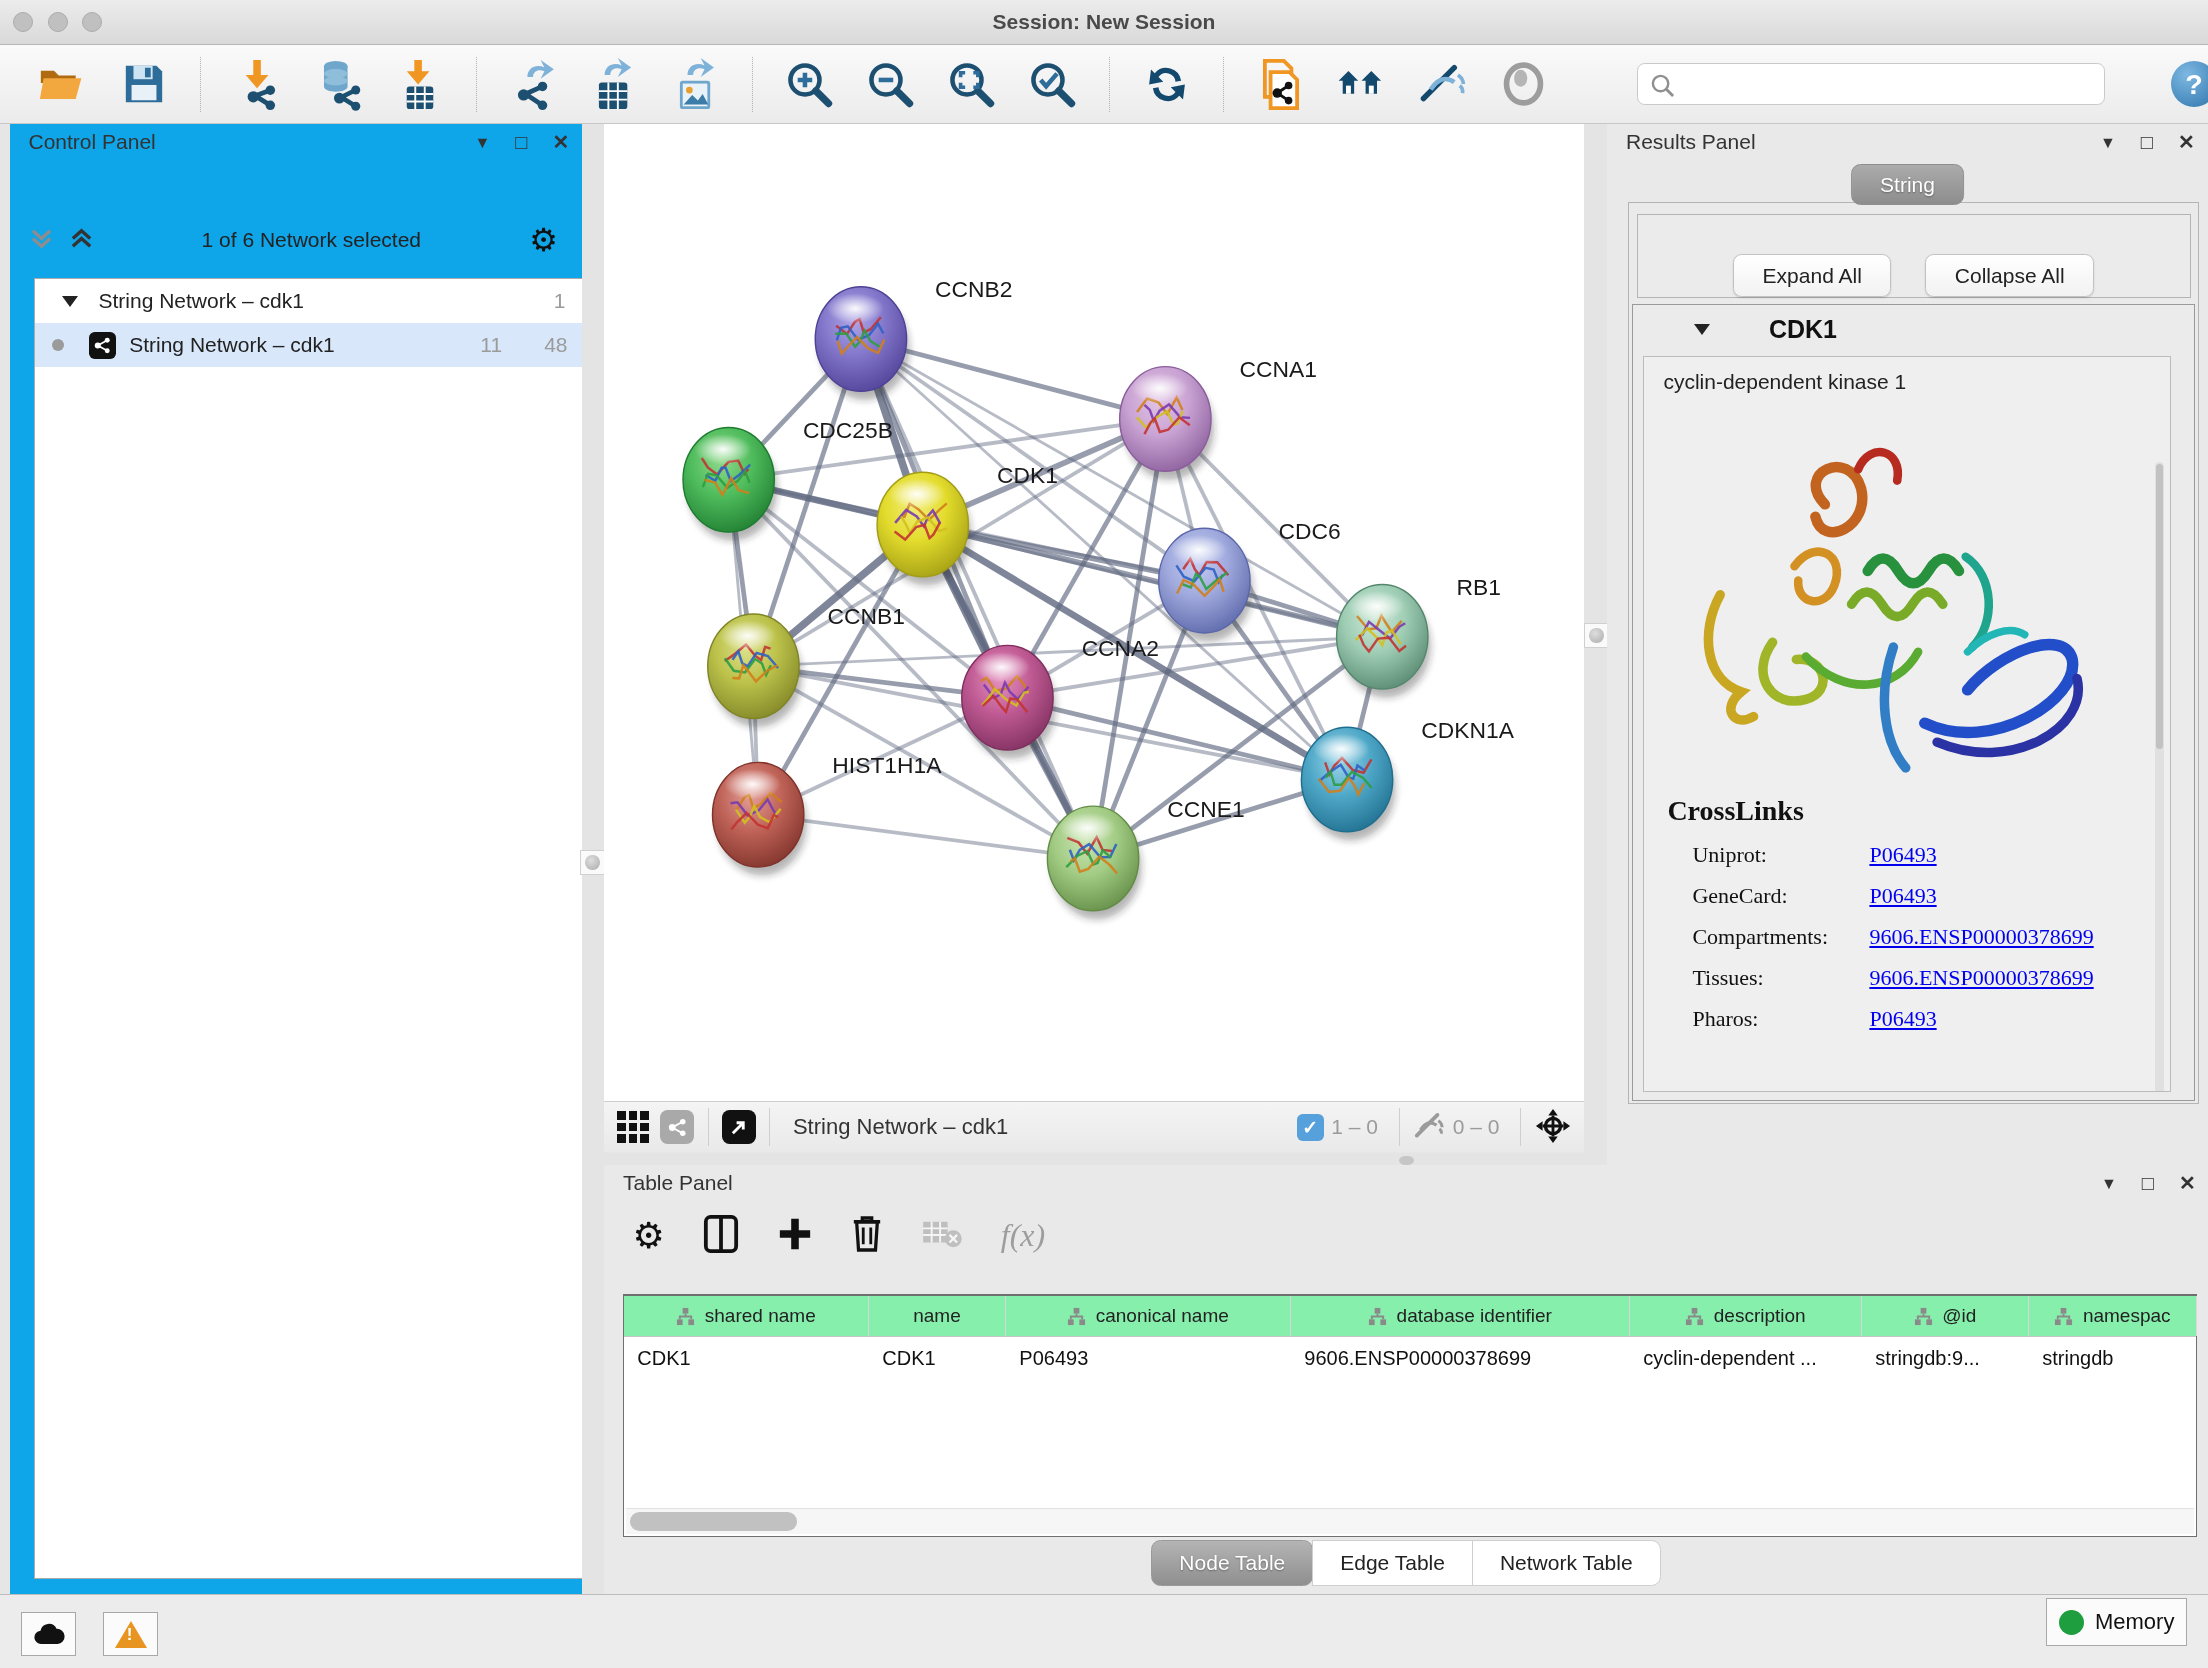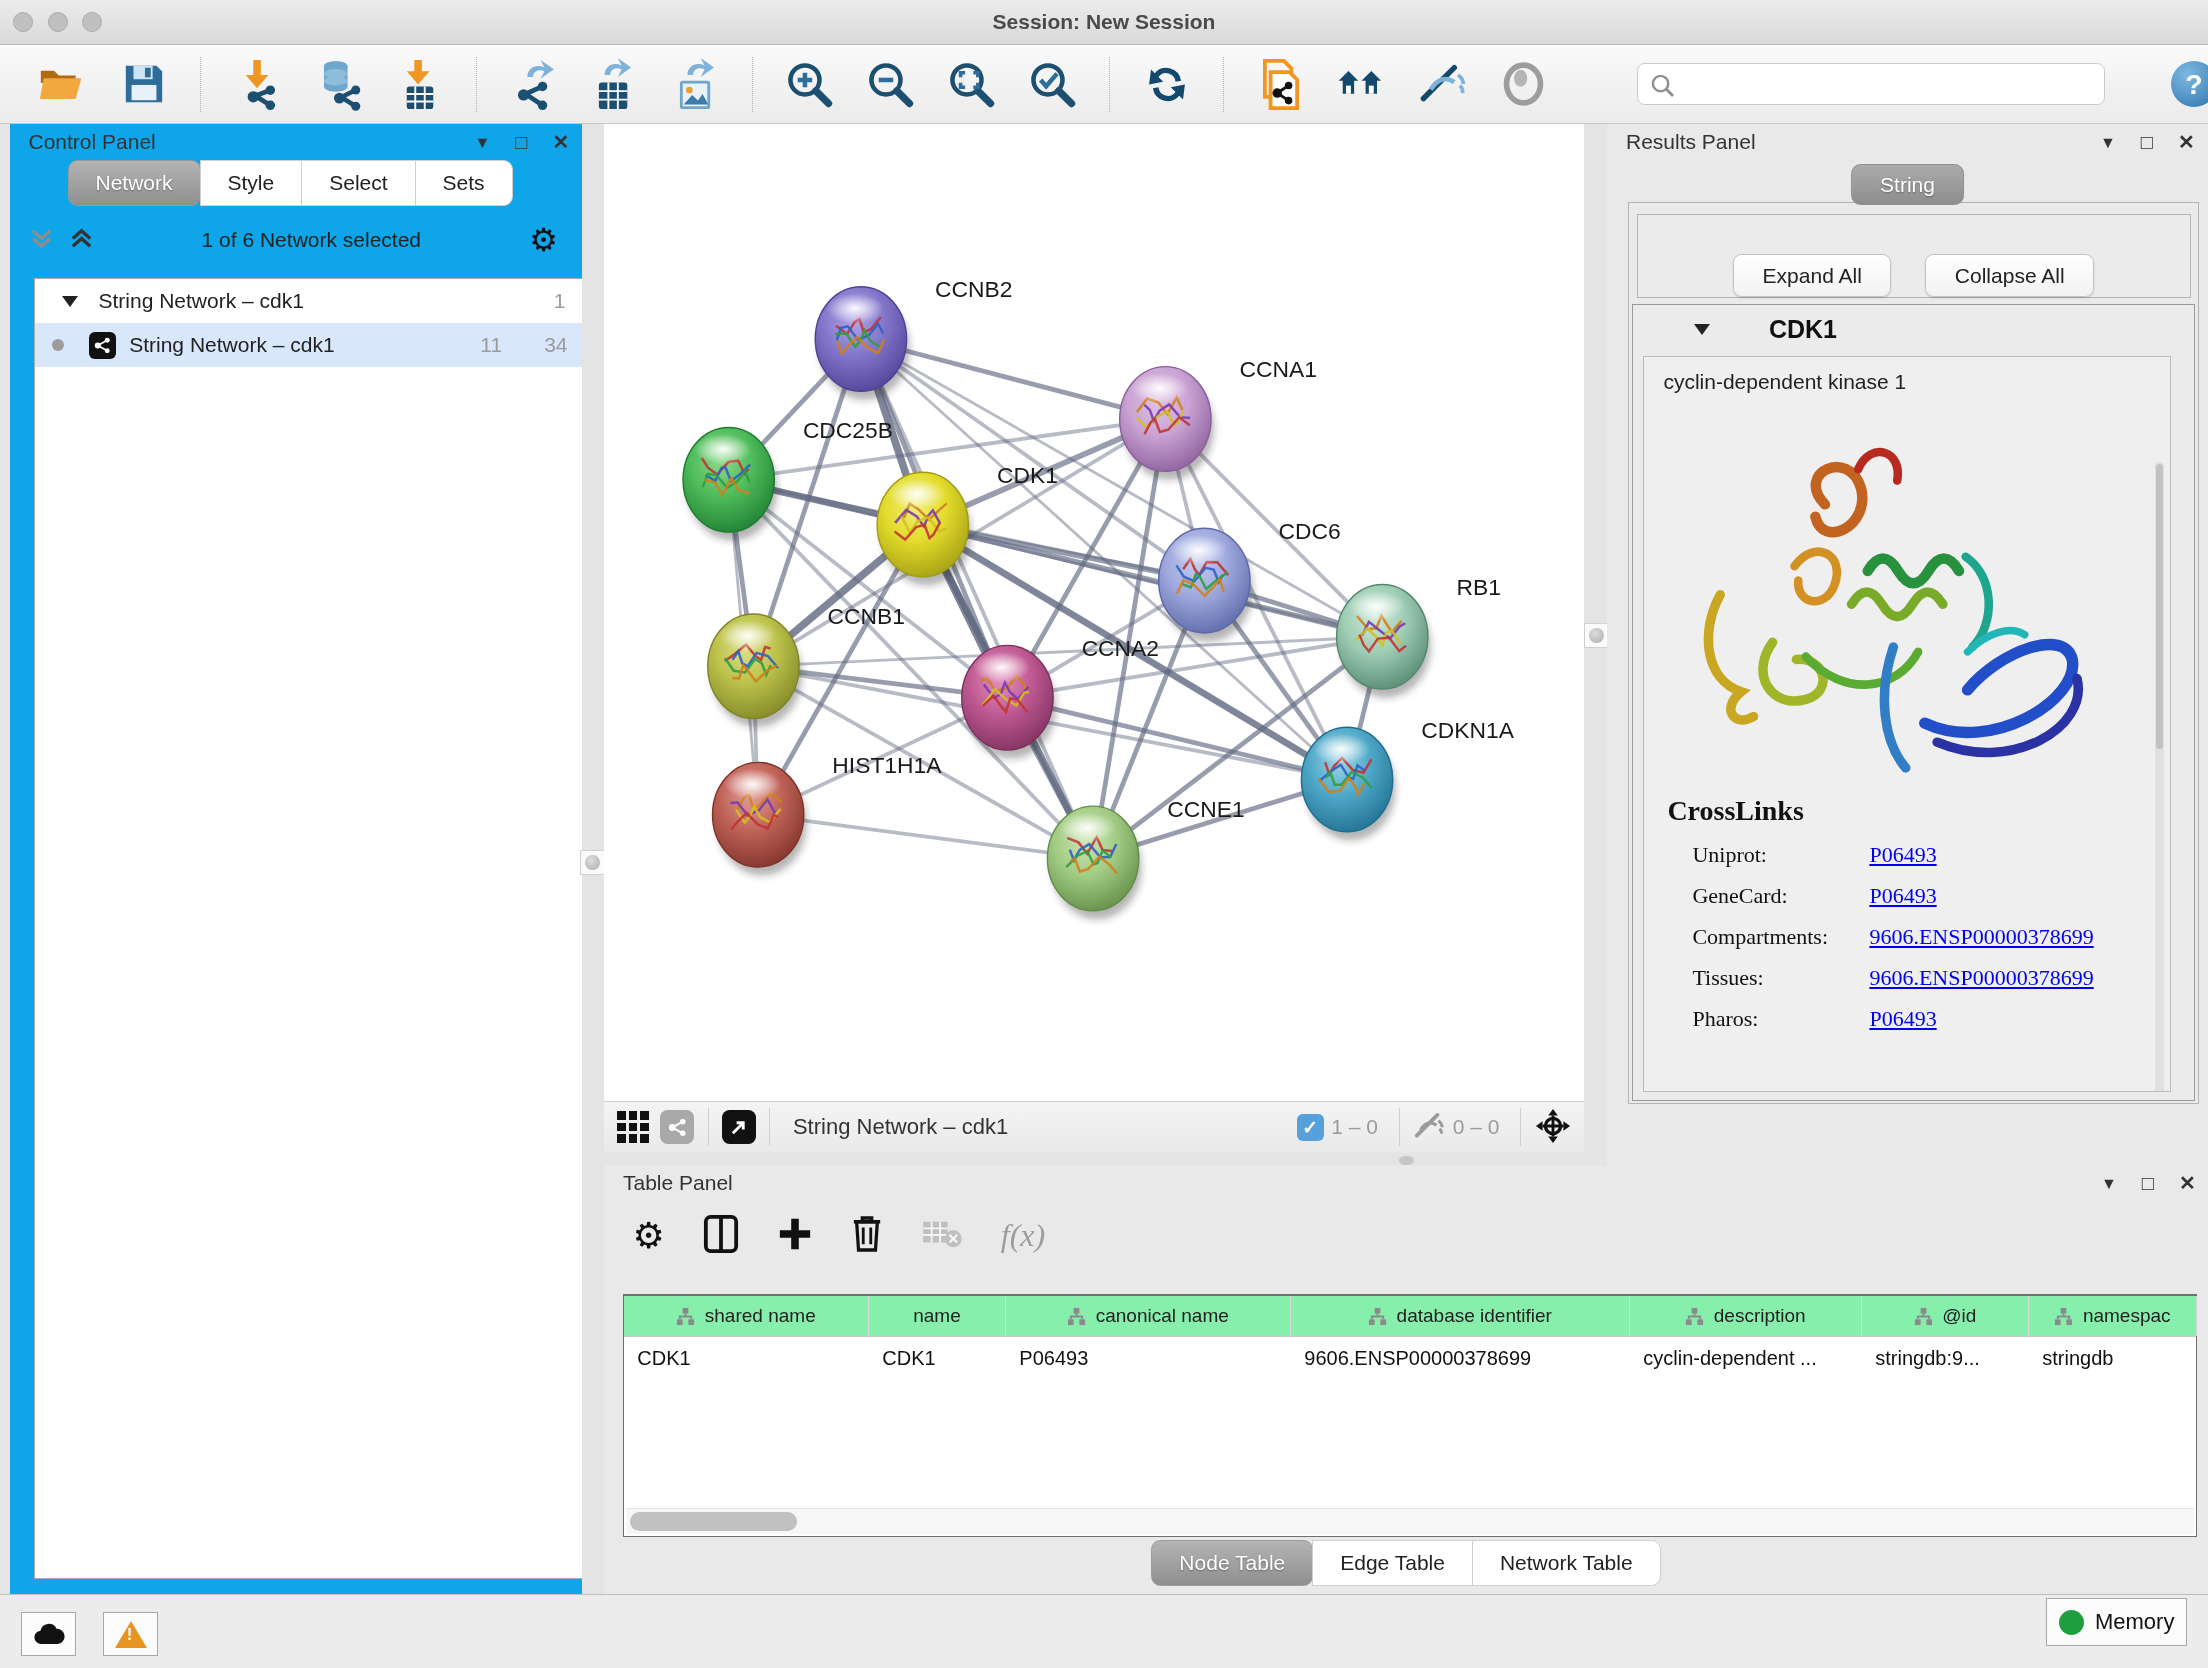--- a/index.html
+++ b/index.html
@@ -311,26 +311,20 @@
 
 <div id="control-panel">
   <div class="panel-head">
     <span class="panel-title">Control Panel</span>
     <span class="win-icons">
       <span class="wi tri">▼</span>
       <span class="wi">□</span>
       <span class="wi"><b>✕</b></span>
     </span>
   </div>
-  <div id="cp-tabs" class="tabbar">
-    <span class="tab first sel">Network</span>
-    <span class="tab">Style</span>
-    <span class="tab">Select</span>
-    <span class="tab last">Sets</span>
-  </div>
   <div id="cp-statusrow">
     <span style="margin-right:15px">
       <svg width="25" height="27" viewBox="0 0 26 28">
           <path d="M4 6 l9 8 9-8 M4 14 l9 8 9-8" stroke="#8d8d8d" stroke-width="3.5" fill="none"></path>
         </svg>
     </span>
     <span>
       <svg width="25" height="27" viewBox="0 0 26 28">
           <path d="M4 22 l9-8 9 8 M4 14 l9-8 9 8" stroke="#333" stroke-width="3.5" fill="none"></path>
         </svg>
@@ -353,21 +347,21 @@
               <circle cx="14" cy="3.5" r="2.6"></circle>
               <circle cx="4" cy="9" r="3.2"></circle>
               <circle cx="14" cy="14.5" r="2.6"></circle>
             </g>
             <path d="M14 3.5 L4 9 L14 14.5" stroke="#fff" stroke-width="1.8" fill="none"></path>
           </svg>
       </span>
       <span style="margin-left:13.3px">String Network – cdk1</span>
       <span style="flex:1"></span>
       <span class="count" style="margin-right:42px">11</span>
-      <span class="count" style="margin-right:21px">34</span>
+      <span class="count" style="margin-right:21px">48</span>
     </div>
   </div>
 </div>
 
 <div class="vgap" style="left:582px;top:124px;width:22px;height:1470px"></div>
 <div class="handle" style="left:580px;top:850px">
     <i></i>
   </div>
 <div class="vgap" style="left:1584px;top:124px;width:24px;height:1041px"></div>
 <div class="handle" style="left:1584px;top:623px">

